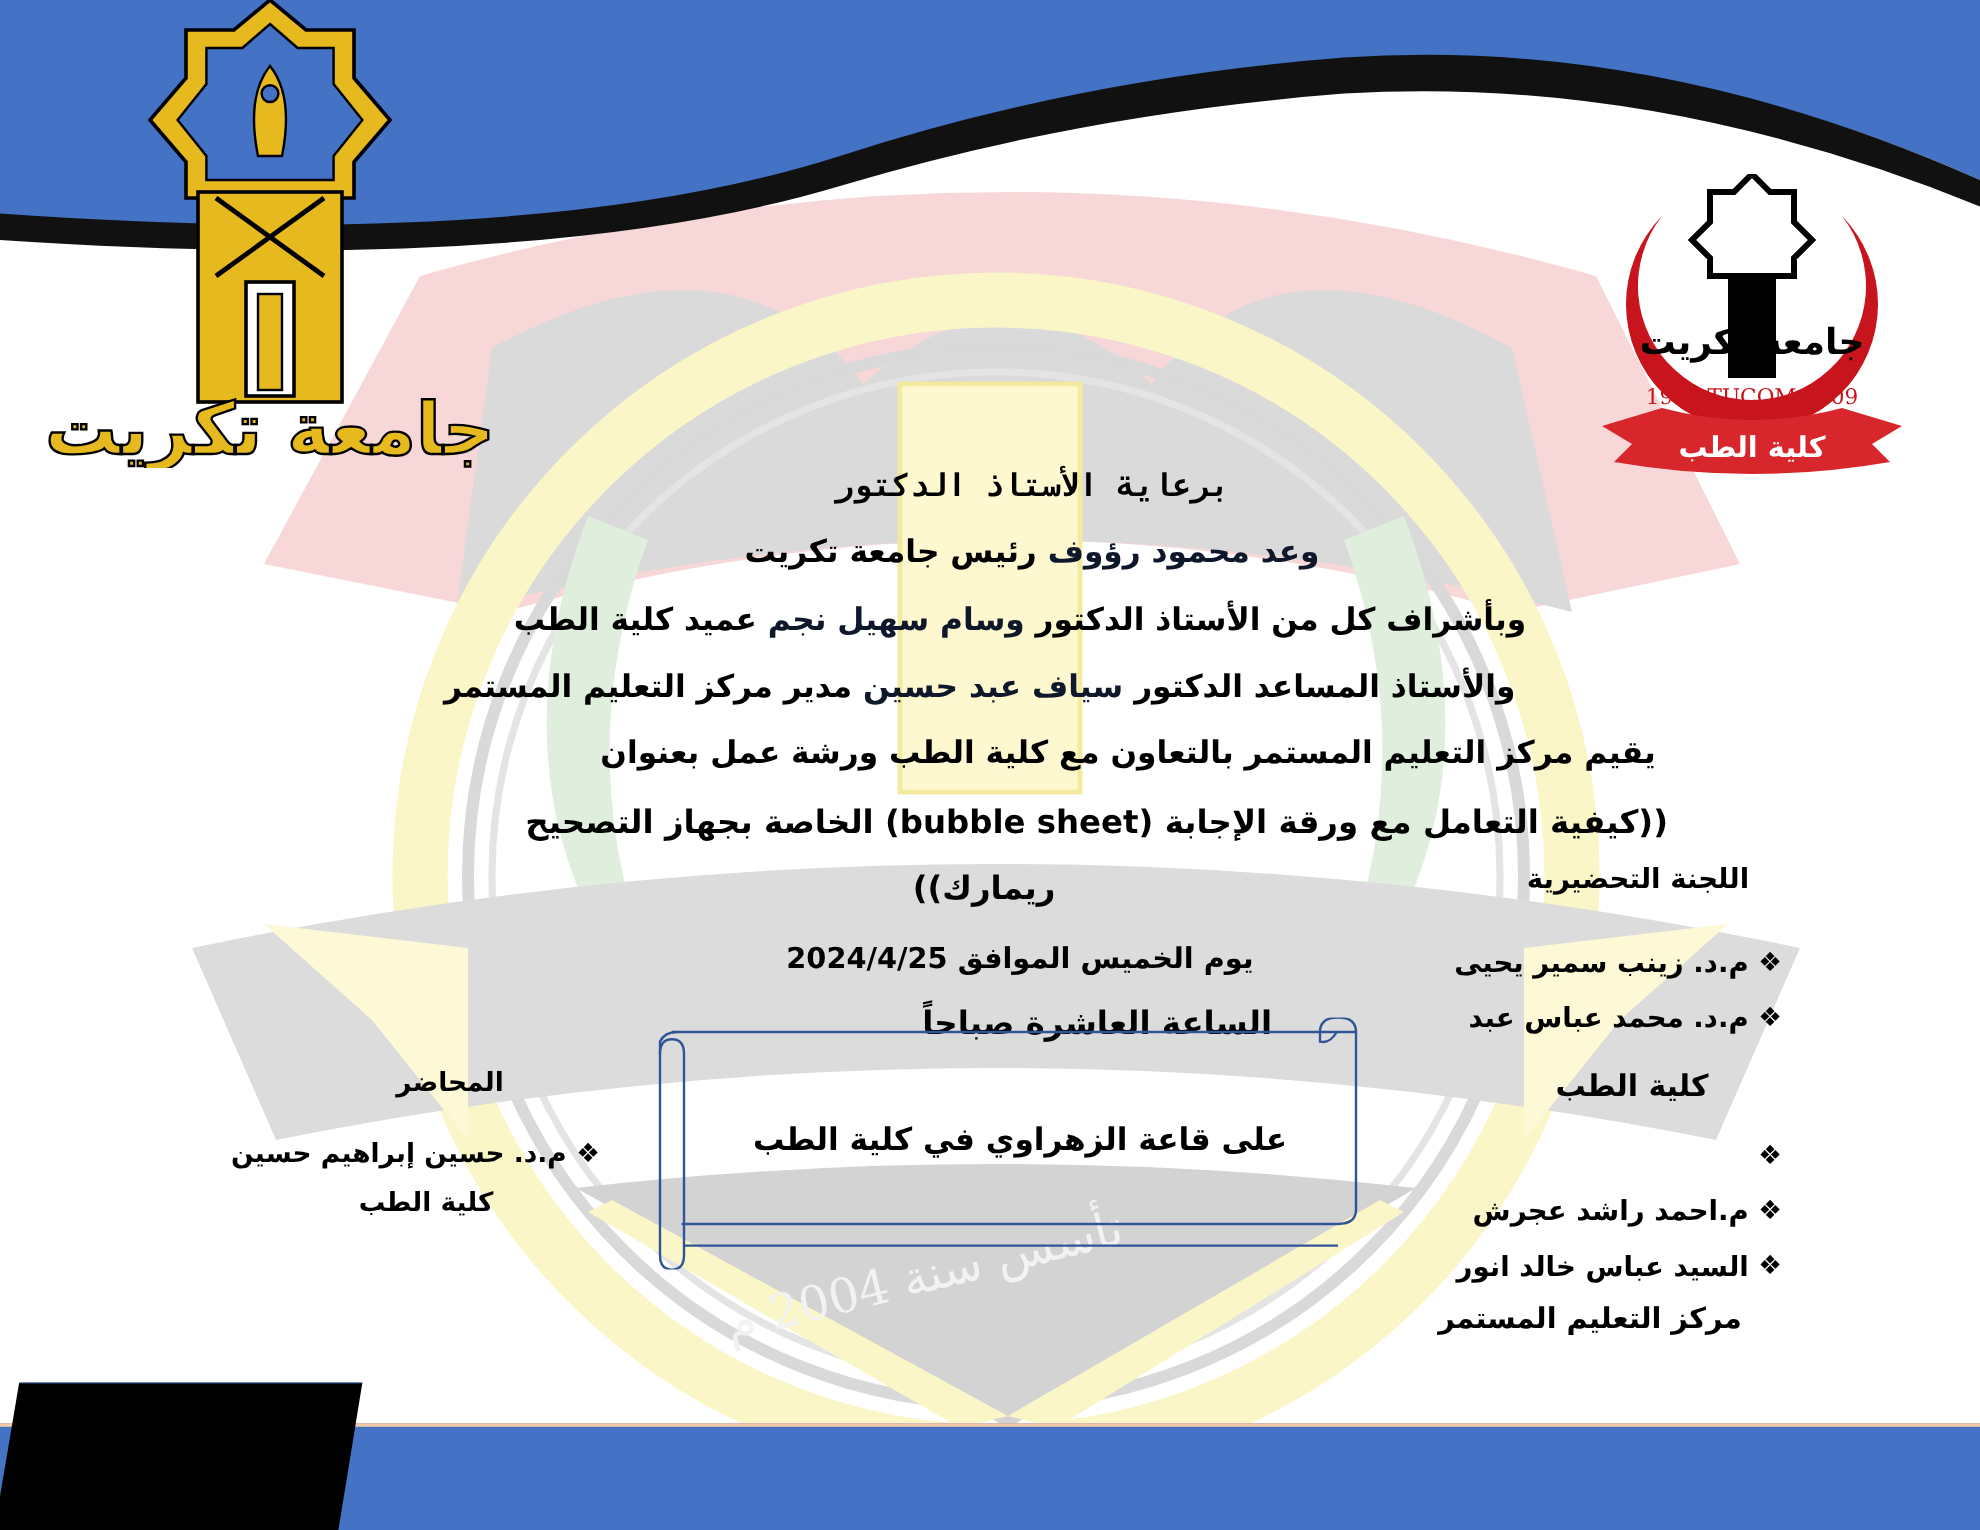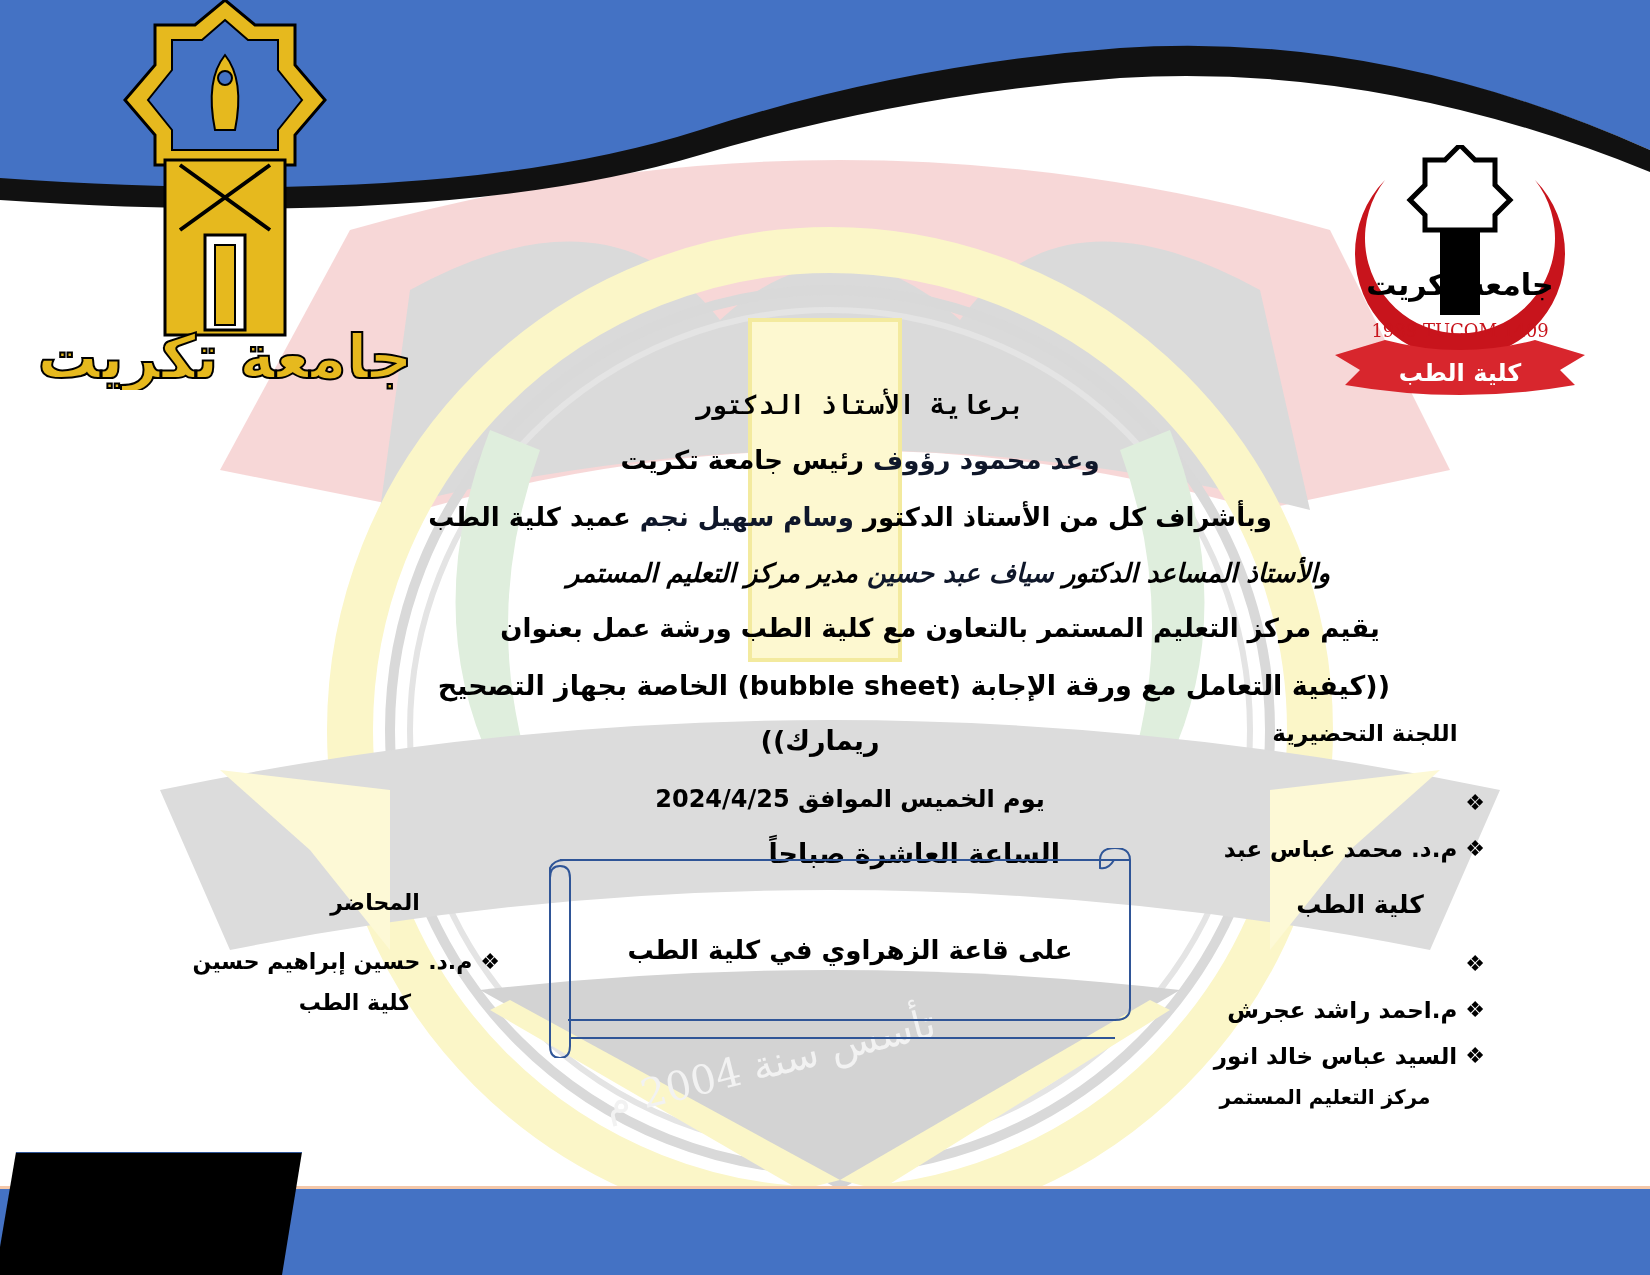--- a/index.html
+++ b/index.html
@@ -87,21 +87,21 @@
   <span class="red">وعد محمود رؤوف</span>
   <span>رئيس جامعة تكريت</span>
 </div>
 
 <div class="line" style="left:400px; top:502px; width:900px; font-size:26px; text-align:center;">
   <span>وبأشراف كل من الأستاذ الدكتور</span>
   <span class="red">وسام سهيل نجم</span>
   <span>عميد كلية الطب</span>
 </div>
 
-<div class="line" style="left:370px; top:558px; width:960px; font-size:26px; text-align:right;font-style:italic;">
+<div class="line" style="left:370px; top:558px; width:960px; font-size:26px; text-align:left;">
   <span>والأستاذ المساعد الدكتور</span>
   <span class="red">سياف عبد حسين</span>
   <span>مدير مركز التعليم المستمر</span>
 </div>
 
 <div class="line" style="left:470px; top:613px; width:940px; font-size:26px; text-align:center;">
   <span>يقيم مركز التعليم المستمر بالتعاون مع كلية الطب ورشة عمل بعنوان</span>
 </div>
 
 <div class="line red" style="left:330px; top:670px; width:1060px; font-size:27px; text-align:right; padding-right:0;">((كيفية التعامل مع ورقة الإجابة (bubble sheet) الخاصة بجهاز التصحيح</div>
@@ -118,20 +118,21 @@
   <path d="M10 30 L 10 20 Q 14 12 24 12" stroke="#2f5597" stroke-width="2" fill="none"></path>
   <path d="M30 190 L 575 190" stroke="#2f5597" stroke-width="2" fill="none"></path>
 </svg>
 <div class="line" style="left:600px; top:935px; width:500px; font-size:26px; text-align:center;">على قاعة الزهراوي في كلية الطب</div>
 
 <div class="line" style="left:1250px; top:720px; width:230px; font-size:23px; text-align:center;">اللجنة التحضيرية</div>
 
 <div class="abs bullet-list" style="left:1150px; top:780px; width:335px;">
   <div class="item">
     <span class="diamond">❖</span>
+    <span>م.د. زينب سمير يحيى</span>
   </div>
   <div class="item">
     <span class="diamond">❖</span>
     <span>م.د. محمد عباس عبد</span>
   </div>
 </div>
 <div class="line" style="left:1270px; top:890px; width:180px; font-size:25px; text-align:center;">كلية الطب</div>
 
 <div class="abs bullet-list" style="left:1150px; top:941px; width:335px;">
   <div class="item">
@@ -139,21 +140,21 @@
   </div>
   <div class="item">
     <span class="diamond">❖</span>
     <span>م.احمد راشد عجرش</span>
   </div>
   <div class="item">
     <span class="diamond">❖</span>
     <span>السيد عباس خالد انور</span>
   </div>
 </div>
-<div class="line" style="left:1190px; top:1085px; width:270px; font-size:20px; text-align:center;">مركز التعليم المستمر</div>
+<div class="line" style="left:1190px; top:1085px; width:270px; font-size:24px; text-align:center;">مركز التعليم المستمر</div>
 
 <div class="line" style="left:310px; top:890px; width:130px; font-size:22px; text-align:center;">المحاضر</div>
 <div class="abs bullet-list" style="left:180px; top:945px; width:320px;">
   <div class="item" style="font-size:22px; line-height:34px;">
     <span class="diamond">❖</span>
     <span>م.د. حسين إبراهيم حسين</span>
   </div>
 </div>
 <div class="line" style="left:290px; top:990px; width:130px; font-size:22px; text-align:center;">كلية الطب</div>
 

